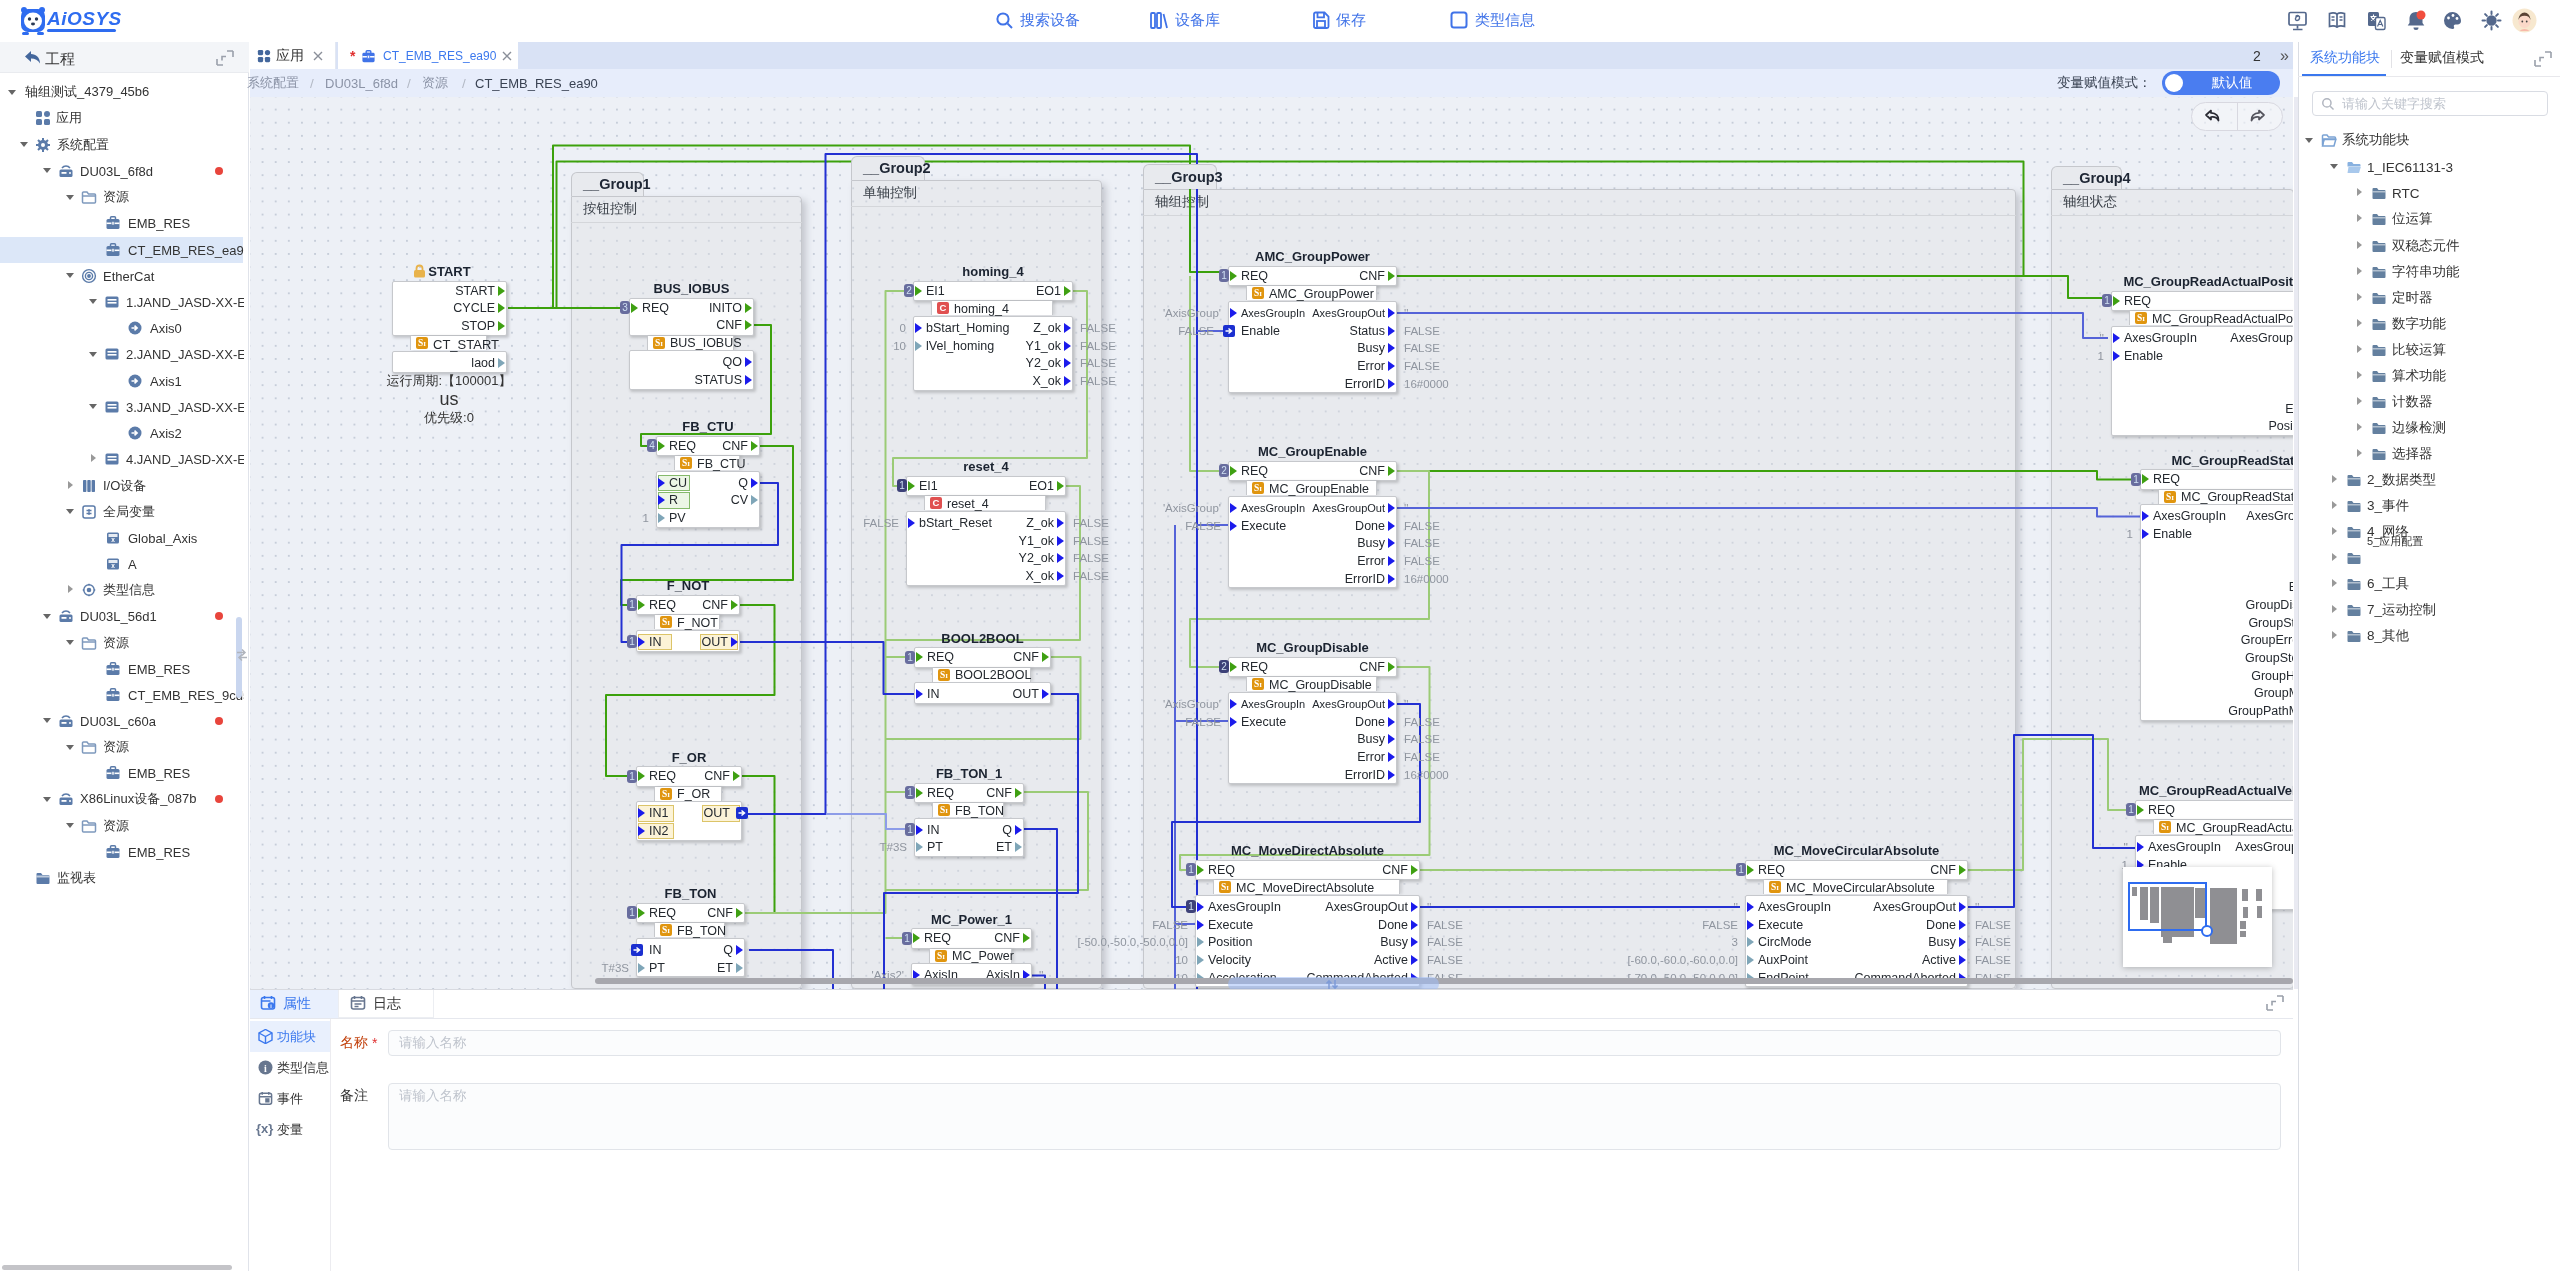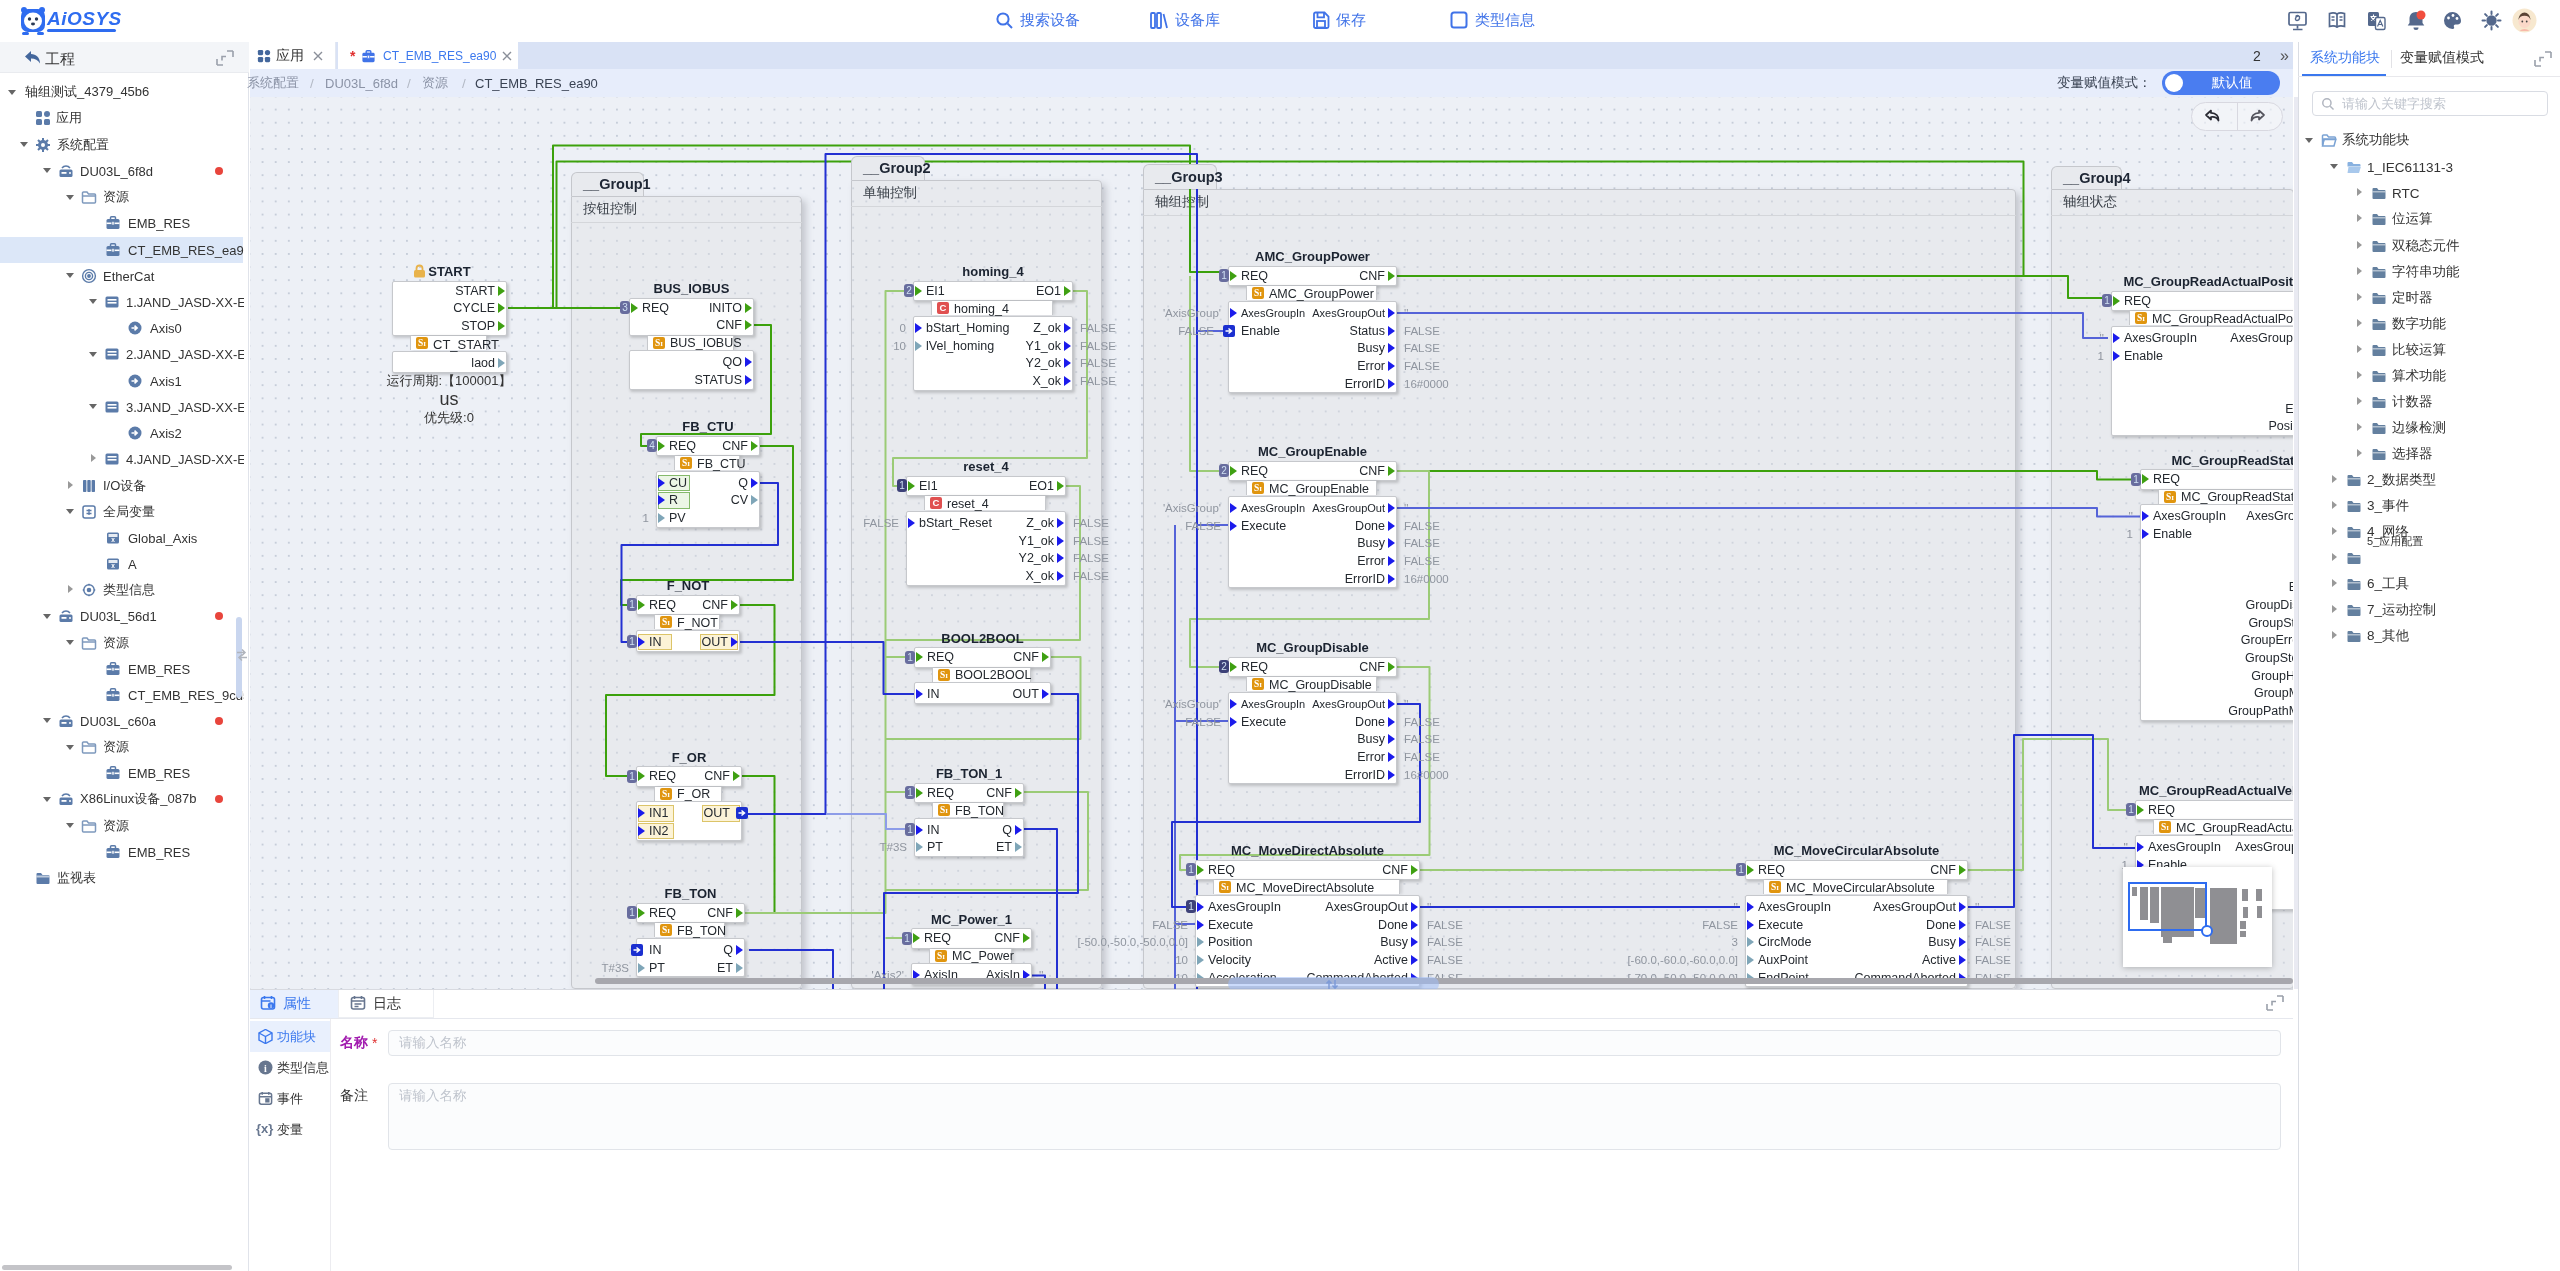--- a/index.html
+++ b/index.html
@@ -1168,19 +1168,19 @@
       <g fill="none" stroke="#67768f" stroke-width="1.6">
         <rect x="1.5" y="2.5" width="13" height="11.5" rx="2"></rect>
         <path d="M4.5 1 v3 M11.5 1 v3 M1.5 6 h13"></path>
         <rect x="8.5" y="8.5" width="3" height="3" fill="#67768f"></rect>
       </g>
     </svg>
     <div class="abs t" style="top:1098.5px;transform:translateY(-50%);left:277px;font-size:13px;color:#333;">事件</div>
     <div class="abs t" style="left:256px;top:1121px;font-size:13px;color:#67768f;font-weight:bold;">{x}</div>
     <div class="abs t" style="top:1129.5px;transform:translateY(-50%);left:277px;font-size:13px;color:#333;">变量</div>
     <div class="abs" style="left:330px;top:1019px;width:1px;height:252px;background:#ececf0;"></div>
-    <div class="abs t" style="top:1043px;transform:translateY(-50%);left:340px;font-size:14px;color:#a21caf;font-weight:bold;">名称</div>
+    <div class="abs t" style="top:1043px;transform:translateY(-50%);left:340px;font-size:14px;color:#c2410c;">名称</div>
     <div class="abs t" style="top:1043px;transform:translateY(-50%);left:372px;font-size:14px;color:#e03030;">*</div>
     <div class="abs" style="left:388px;top:1030px;width:1893px;height:26px;background:#fbfcfd;border:1px solid #e1e4e9;border-radius:4px;"></div>
     <div class="abs t" style="top:1043px;transform:translateY(-50%);left:399px;font-size:13.5px;color:#bfc4cd;">请输入名称</div>
     <div class="abs t" style="top:1096px;transform:translateY(-50%);left:340px;font-size:14px;color:#333;">备注</div>
     <div class="abs" style="left:388px;top:1083px;width:1893px;height:67px;background:#fbfcfd;border:1px solid #e1e4e9;border-radius:4px;"></div>
     <div class="abs t" style="top:1096px;transform:translateY(-50%);left:399px;font-size:13.5px;color:#bfc4cd;">请输入名称</div>
 </div>
 </body></html>

